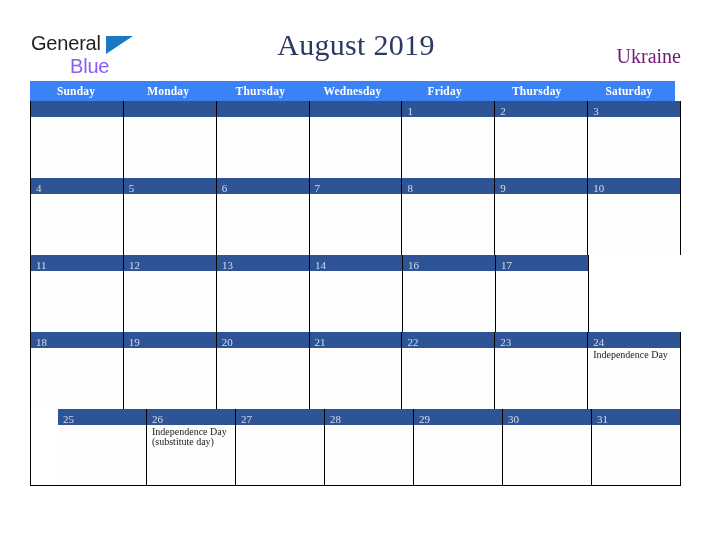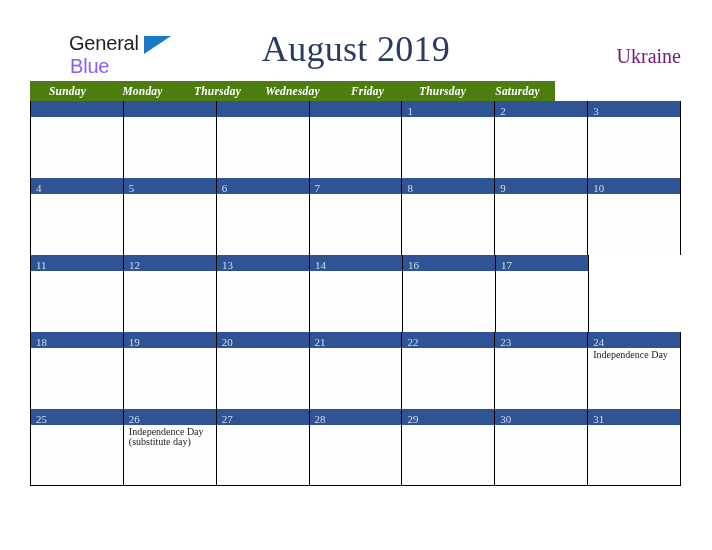--- a/index.html
+++ b/index.html
@@ -29,21 +29,20 @@
     left: 31px;
     top: 33px;
     width: 120px;
     height: 42px;
     font-family: "Liberation Sans", sans-serif;
     line-height: 1;
   }
   .logo-row-top {
     position: relative;
     height: 22px;
-    margin-left: 38px;
   }
   .logo-general {
     position: absolute;
     left: 0;
     top: 0;
     font-size: 20px;
     color: #231f20;
     letter-spacing: -0.2px;
   }
   .logo-triangle {
@@ -63,21 +62,21 @@
     color: #8b5cf6;
     letter-spacing: -0.2px;
   }
 
   .title {
     position: absolute;
     left: 0;
     top: 28px;
     width: 712px;
     text-align: center;
-    font-size: 36px;
+    font-size: 30px;
     color: #2b3a62;
     font-family: "Liberation Serif", serif;
     letter-spacing: 0.3px;
   }
 
   .region {
     position: absolute;
     right: 31px;
     top: 45px;
     font-size: 20px;
@@ -88,24 +87,23 @@
   
   .calendar {
     position: absolute;
     left: 30px;
     top: 81px;
     width: 651px;
   }
 
   .weekday-row {
     display: flex;
-    width: 525px;
+    width: 645px;
     height: 20px;
-    background: #4d7c0f;
-    font-style: italic;
+    background: #3b82f6;
   }
   .weekday-cell {
     width: 93px;
     box-sizing: border-box;
     color: #ffffff;
     font-size: 11.5px;
     font-weight: bold;
     font-family: "Liberation Serif", serif;
     text-align: center;
     line-height: 20px;
@@ -114,20 +112,21 @@
 
   .week-row {
     display: flex;
     width: 651px;
     height: 77px;
     border-left: 1px solid #000000;
     box-sizing: border-box;
   }
   .week-row:last-child {
     border-bottom: 1px solid #000000;
+    padding-left: 27px;
   }
 
   .day-cell {
     width: 93px;
     box-sizing: border-box;
     border-right: 1px solid #000000;
     background: #fdfdfd;
     position: relative;
     overflow: hidden;
   }

